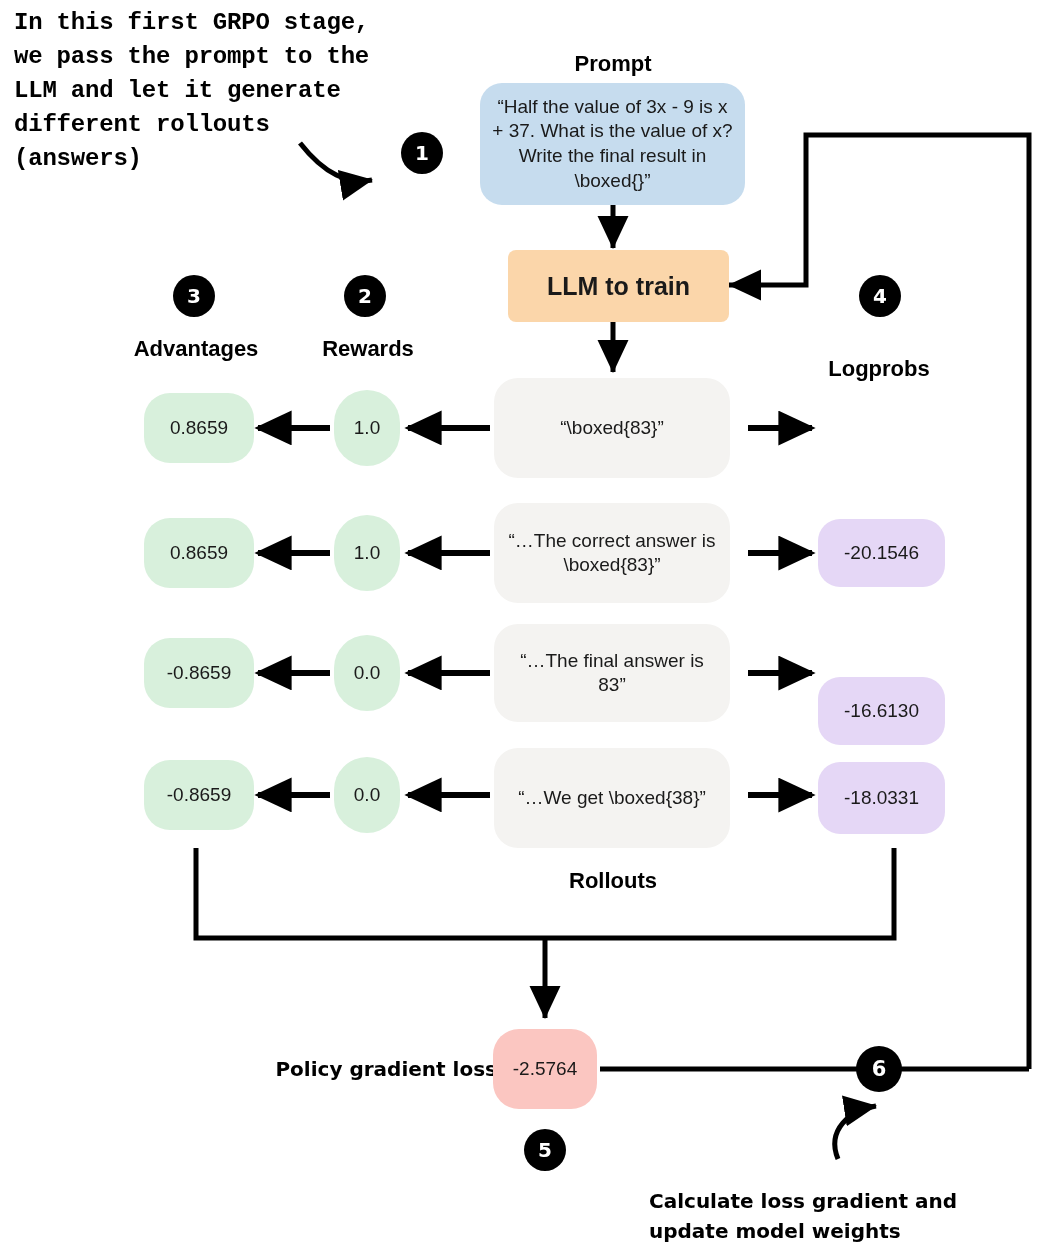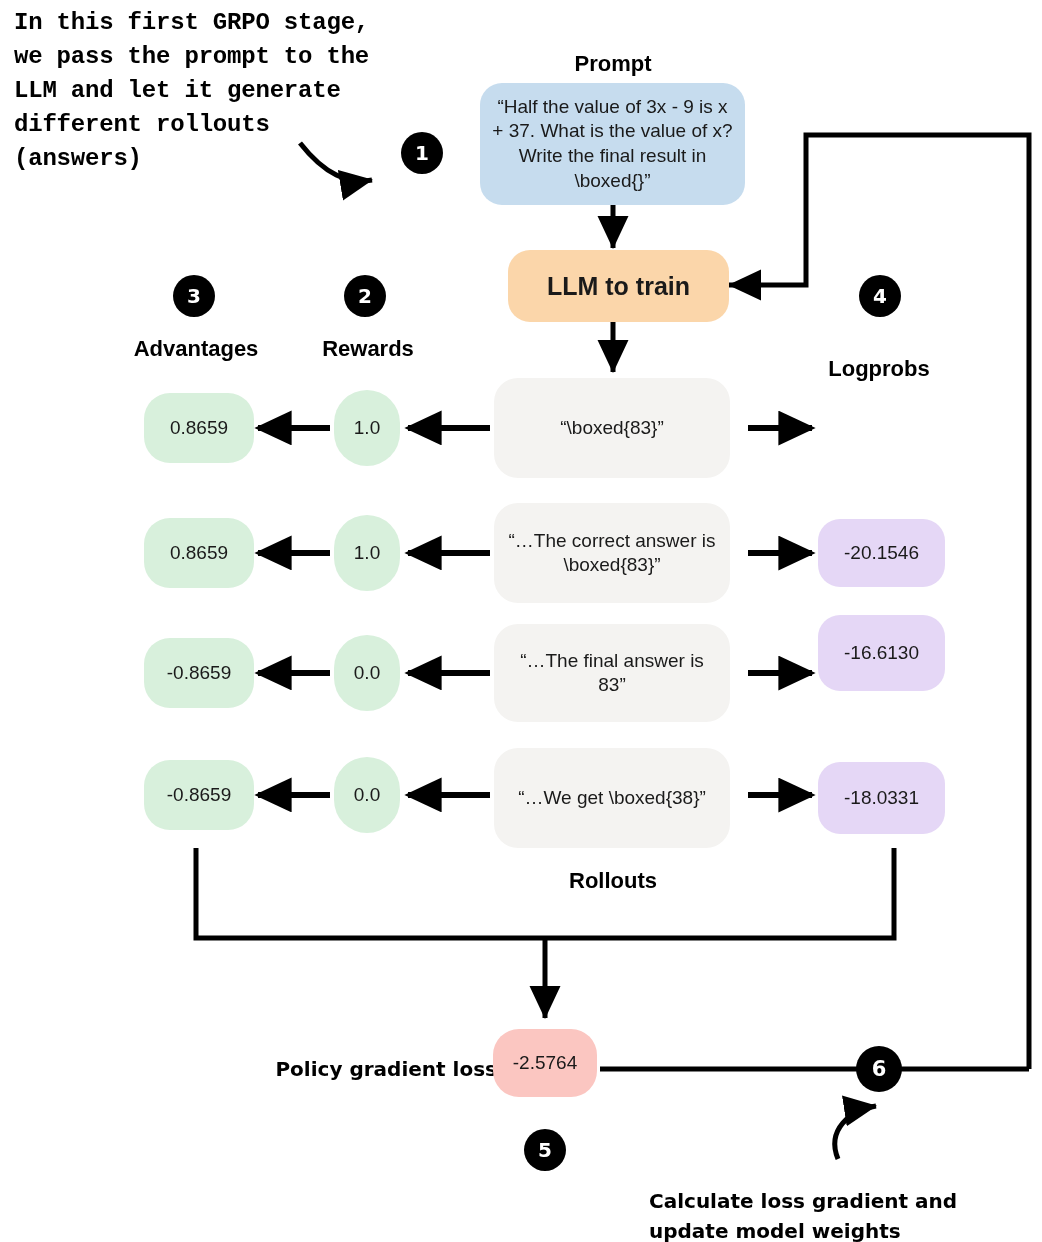--- a/index.html
+++ b/index.html
@@ -23,21 +23,21 @@
   .caption{position:absolute;font-family:"Liberation Sans",sans-serif;
            font-weight:bold;font-size:22px;color:#000;text-align:center;}
   .caption-heavy{position:absolute;font-family:"DejaVu Sans",sans-serif;
            font-weight:bold;font-size:20px;color:#000;}
 
   
   .box{border-radius:26px;font-size:19px;line-height:1.28;color:#1a1a1a;
        padding:6px 10px;}
   .box-prompt{background:#c6dcee;border-radius:22px;font-size:19px;line-height:1.30;}
   .box-llm{background:#fbd6aa;font-weight:bold;font-size:25px;
-           font-family:"Liberation Sans",sans-serif;border-radius:22px;}
+           font-family:"Liberation Sans",sans-serif;border-radius:8px;}
   .box-rollout{background:#f4f3f1;border-radius:24px;}
   .box-adv{background:#d8f0dc;border-radius:26px;}
   .box-rew{background:#d8f0dc;border-radius:34px;}
   .box-log{background:#e5d7f6;border-radius:22px;}
   .box-loss{background:#fbc6c1;border-radius:26px;}
 
   
   .badge{position:absolute;background:#000;color:#fff;border-radius:50%;
          display:flex;align-items:center;justify-content:center;
          font-family:"DejaVu Sans",sans-serif;font-weight:bold;font-size:20px;
@@ -119,25 +119,25 @@
   <div class="node box box-rollout" style="left:494px;top:378px;width:236px;height:100px;">“\boxed{83}”</div>
 
   <div class="node box box-adv" style="left:144px;top:518px;width:110px;height:70px;">0.8659</div>
   <div class="node box box-rew" style="left:334px;top:515px;width:66px;height:76px;">1.0</div>
   <div class="node box box-rollout" style="left:494px;top:503px;width:236px;height:100px;">“…The correct answer is \boxed{83}”</div>
   <div class="node box box-log" style="left:818px;top:519px;width:127px;height:68px;">-20.1546</div>
 
   <div class="node box box-adv" style="left:144px;top:638px;width:110px;height:70px;">-0.8659</div>
   <div class="node box box-rew" style="left:334px;top:635px;width:66px;height:76px;">0.0</div>
   <div class="node box box-rollout" style="left:494px;top:624px;width:236px;height:98px;">“…The final answer is 83”</div>
-  <div class="node box box-log" style="left:818px;top:615px;width:127px;height:76px;">-16.6130</div>
+  <div class="node box box-log" style="left:818px;top:677px;width:127px;height:68px;">-16.6130</div>
 
   <div class="node box box-adv" style="left:144px;top:760px;width:110px;height:70px;">-0.8659</div>
   <div class="node box box-rew" style="left:334px;top:757px;width:66px;height:76px;">0.0</div>
   <div class="node box box-rollout" style="left:494px;top:748px;width:236px;height:100px;">“…We get \boxed{38}”</div>
   <div class="node box box-log" style="left:818px;top:762px;width:127px;height:72px;">-18.0331</div>
 
-  <div class="node box box-loss" style="left:493px;top:1029px;width:104px;height:68px;">-2.5764</div>
+  <div class="node box box-loss" style="left:493px;top:1029px;width:104px;height:80px;">-2.5764</div>
 
   <div class="note" style="left:649px;top:1186px;width:330px;">Calculate loss gradient and</div>
   <div class="note" style="left:649px;top:1216px;width:330px;">update model weights</div>
 
 </div>
 
 </body></html>

